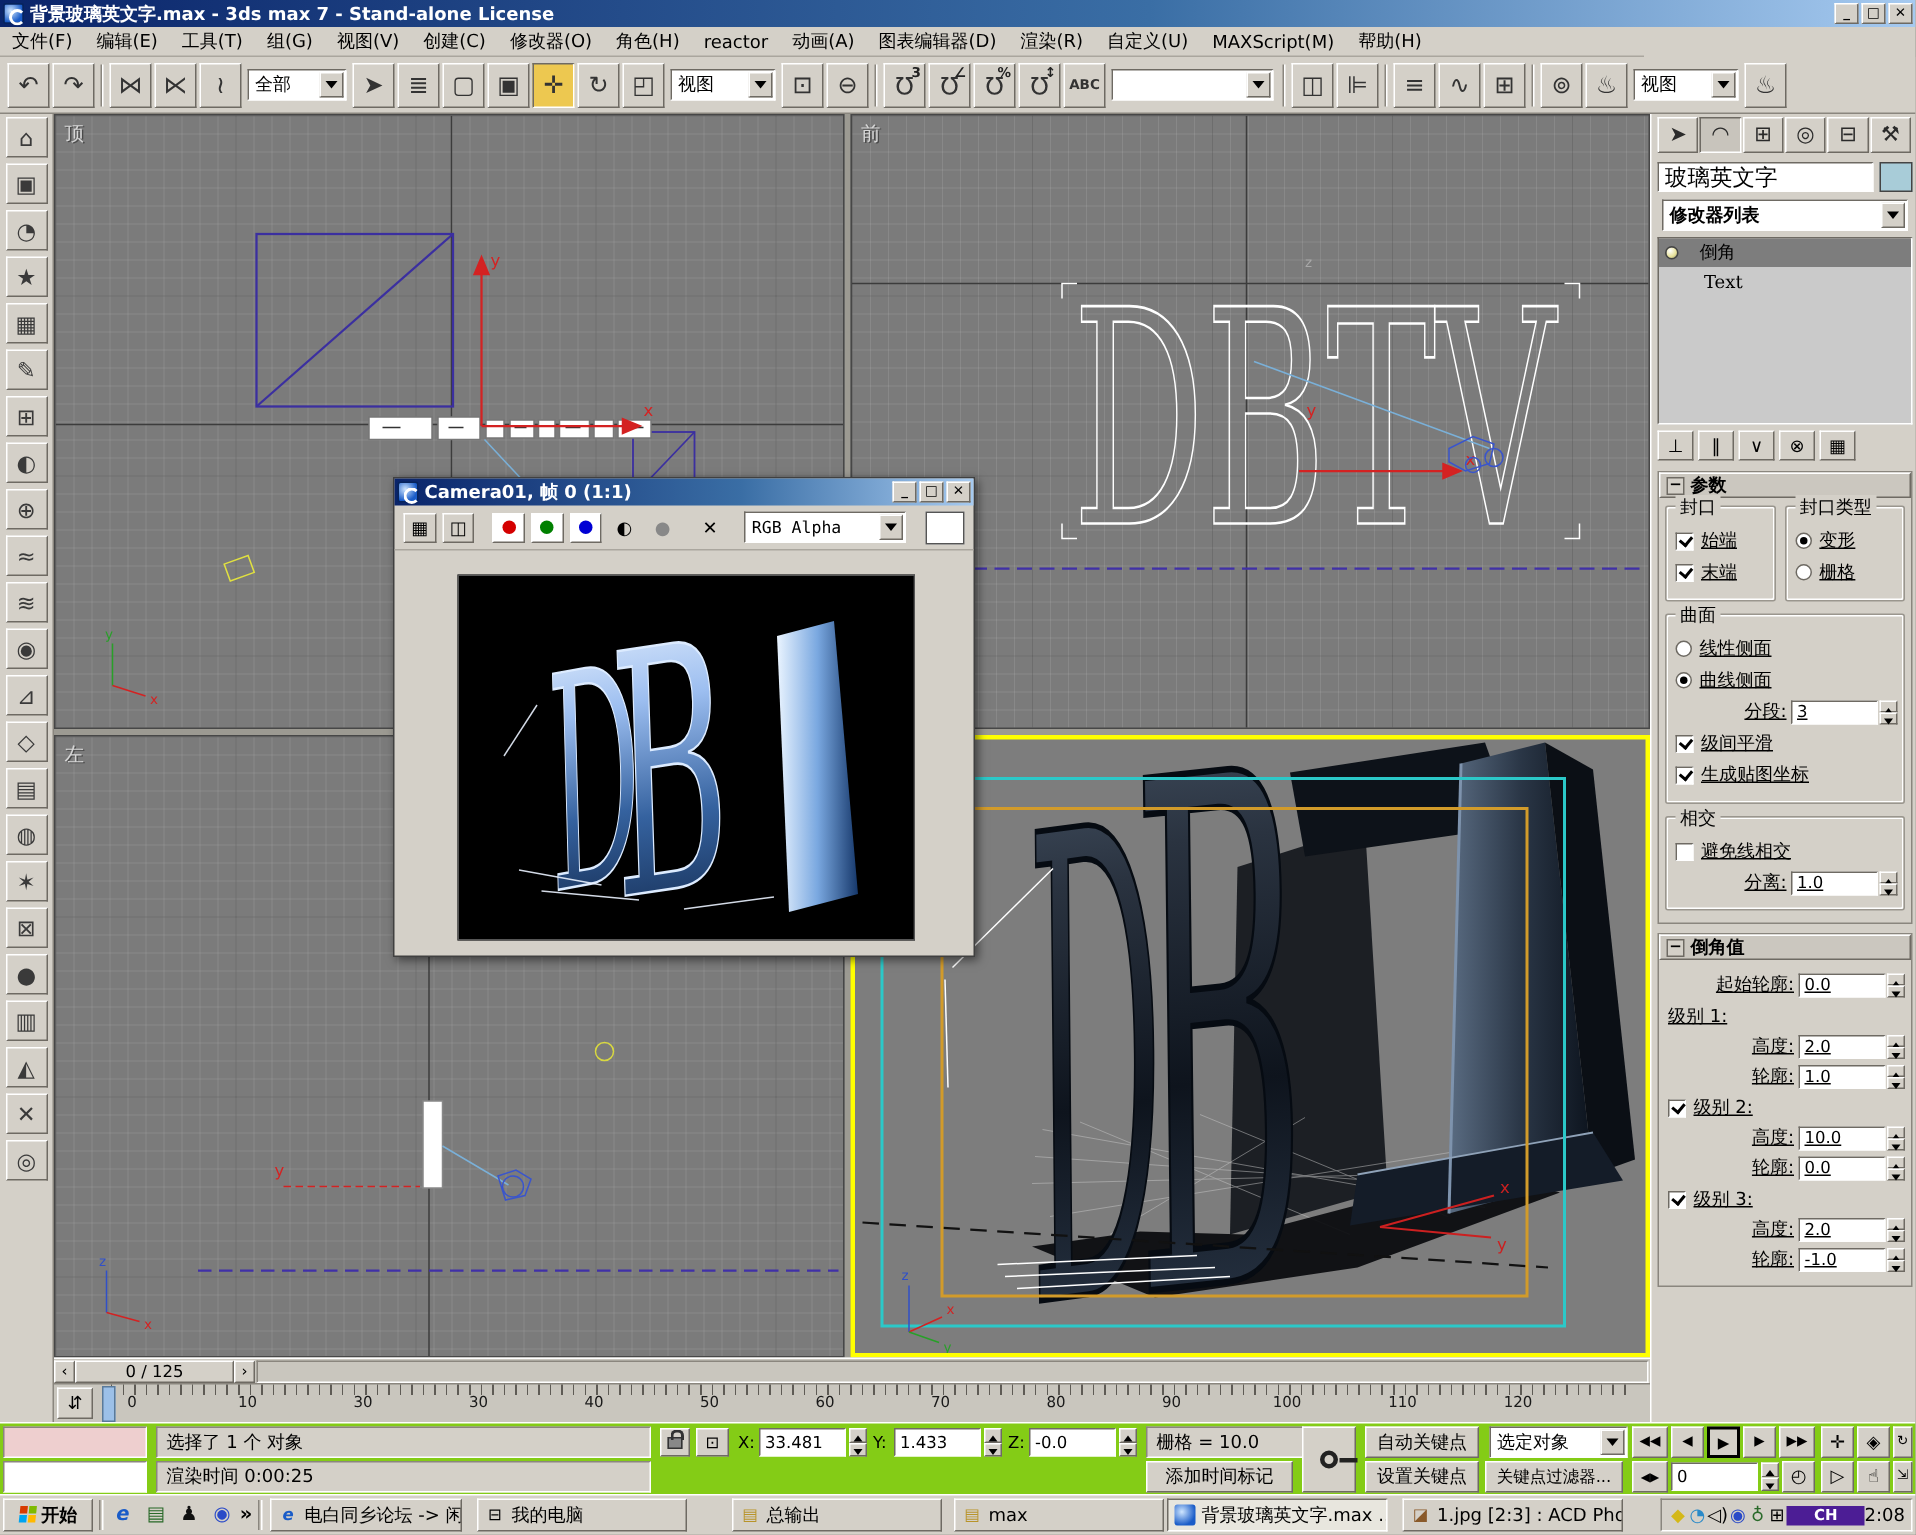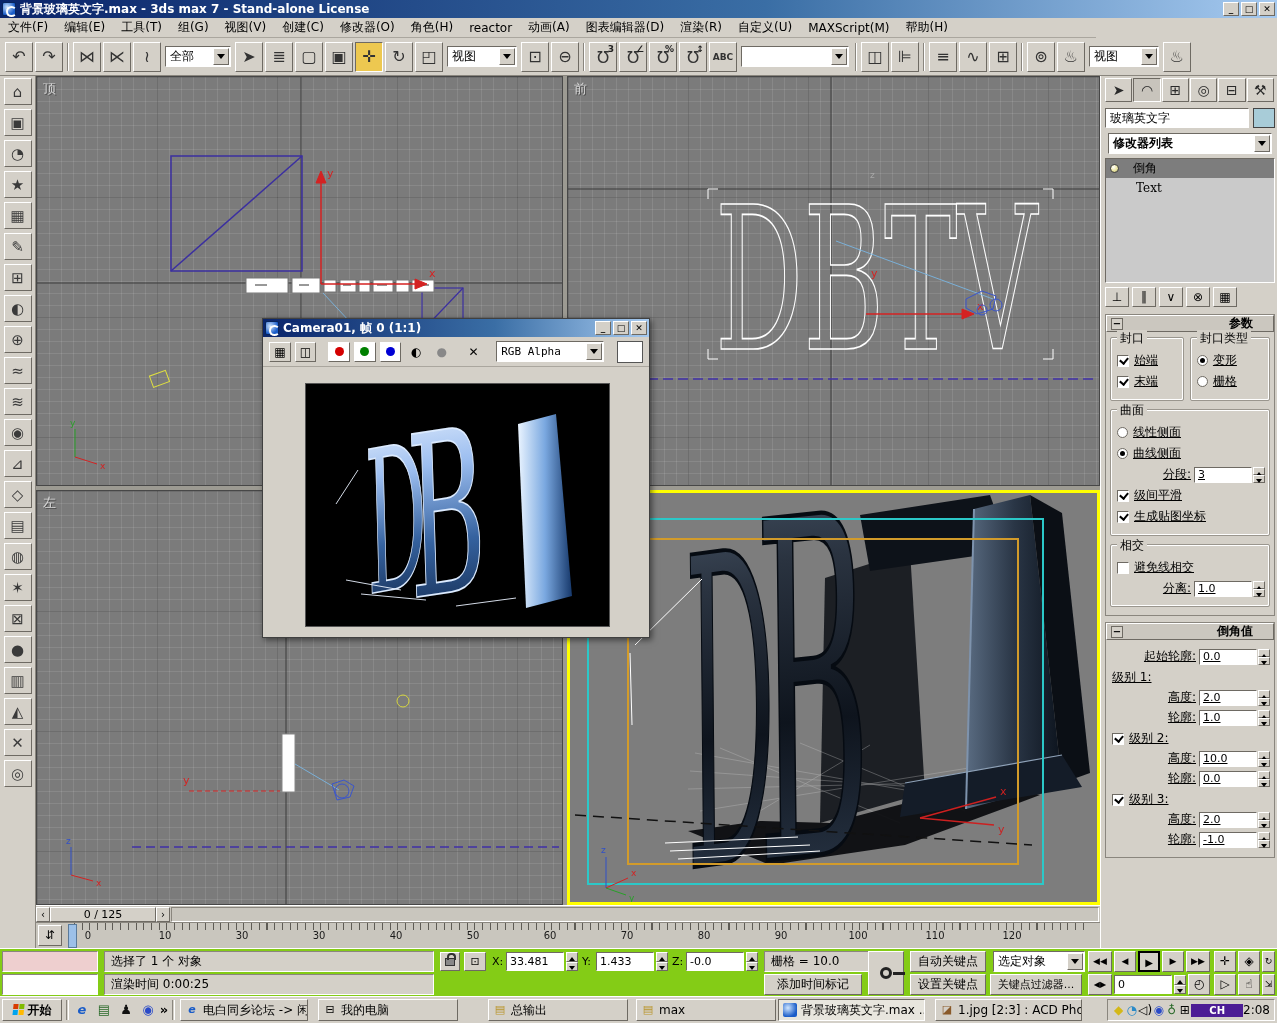--- a/index.html
+++ b/index.html
@@ -65,35 +65,35 @@
      background:repeating-linear-gradient(90deg,#5e5b55 0 1px,transparent 1px 7.7px); }
   .tick { position:absolute; top:7px; transform:translateX(-50%); font-size:10px; color:#1a1a1a; }
   #tbmarker { position:absolute; left:2px; top:1px; width:9px; height:24px; background:#9cc0e8; border:1px solid #5a7a9a; }
 
   
   #cmdpanel { position:absolute; left:1100px; top:76px; width:177px; height:872px; background:#d4d0c8; border-left:1px solid #fff; padding:2px 2px 0 4px; }
   #cmdtabs { display:flex; height:26px; margin-bottom:4px; }
   .ctab { flex:1; height:24px; margin-right:1px; display:flex; align-items:center; justify-content:center; font-size:14px; color:#2a2a2a; border:1px solid; border-color:#fff #6e6a63 #6e6a63 #fff; background:#d4d0c8; }
   .ctab.active { border-color:#6e6a63 #fff #fff #6e6a63; background:#c8c4bc; }
   #namerow { display:flex; align-items:center; margin-bottom:5px; }
-  #objname { flex:1; height:20px; line-height:18px; padding:0 4px; font-size:12px; background:#fff; border:1px solid; border-color:#6e6a63 #fff #fff #6e6a63; }
+  #objname { flex:1; height:20px; line-height:18px; padding:0 4px; font-size:15px; background:#fff; border:1px solid; border-color:#6e6a63 #fff #fff #6e6a63; }
   #colorswatch { width:22px; height:20px; margin-left:4px; background:#a8ccd8; border:1px solid #444; }
   #modcombo { margin-bottom:4px; }
   #stacklist { height:125px; background:#cacaca; border:1px solid; border-color:#6e6a63 #fff #fff #6e6a63; margin-bottom:3px; overflow:hidden; }
   .stkrow { height:19px; display:flex; align-items:center; font-size:12px; padding-left:4px; }
   .stkrow.sel { background:#7d7d7d; }
   .bulb { width:9px; height:9px; border-radius:50%; background:radial-gradient(circle at 35% 30%,#fff,#e8e29a 60%,#8a8a6a); border:1px solid #444; margin-right:14px; }
   .stkrow .ind { margin-left:26px; font-family:"DejaVu Serif",serif; }
   #stackbtns { display:flex; height:22px; margin-bottom:6px; align-items:center; }
   .sbtn { width:24px; height:20px; margin-right:3px; font-size:12px; display:flex; align-items:center; justify-content:center; }
 
   .rollout { border:1px solid #8a867e; margin-bottom:6px; background:#d4d0c8; }
   .rhead { height:17px; background:#cbc7bf; border:1px solid; border-color:#fff #6e6a63 #6e6a63 #fff; display:flex; align-items:center; font-weight:bold; font-size:12px; }
   .rhead .minus { width:12px; height:12px; margin:0 4px; border:1px solid #6e6a63; background:#d4d0c8; line-height:9px; text-align:center; font-size:10px; font-weight:bold; }
-  .rhead .rtitle { flex:1; text-align:right; margin-right:20px; }
+  .rhead .rtitle { flex:1; text-align:left; margin-right:20px; }
   .rbody { padding:5px 4px 6px 4px;text-decoration:underline; }
   .grp { border:1px solid #9a968e; box-shadow:1px 1px 0 #fff inset,-1px -1px 0 #fff inset; border-radius:2px; position:relative; padding:10px 4px 6px 6px; margin-bottom:8px; }
   .grp .gtitle { position:absolute; top:-8px; left:6px; background:#d4d0c8; padding:0 3px; font-size:12px; }
   .cbrow, .rbrow { display:flex; align-items:center; margin:4px 0; font-size:12px; }
   .cb { width:12px; height:12px; background:#fff; border:1px solid; border-color:#6e6a63 #fff #fff #6e6a63; margin-right:5px; position:relative; flex:none; }
   .cb.on::after { content:""; position:absolute; left:2px; top:1px; width:6px; height:4px; border-left:2px solid #000; border-bottom:2px solid #000; transform:rotate(-50deg); }
   .rb { width:11px; height:11px; border-radius:50%; background:#fff; border:1px solid #6e6a63; margin-right:5px; position:relative; flex:none; }
   .rb.on::after { content:""; position:absolute; left:2px; top:2px; width:5px; height:5px; border-radius:50%; background:#000; }
   .spinrow { display:flex; align-items:center; justify-content:flex-end; margin:3px 0; }
   .spinrow .lb { margin-right:3px; white-space:nowrap; }

